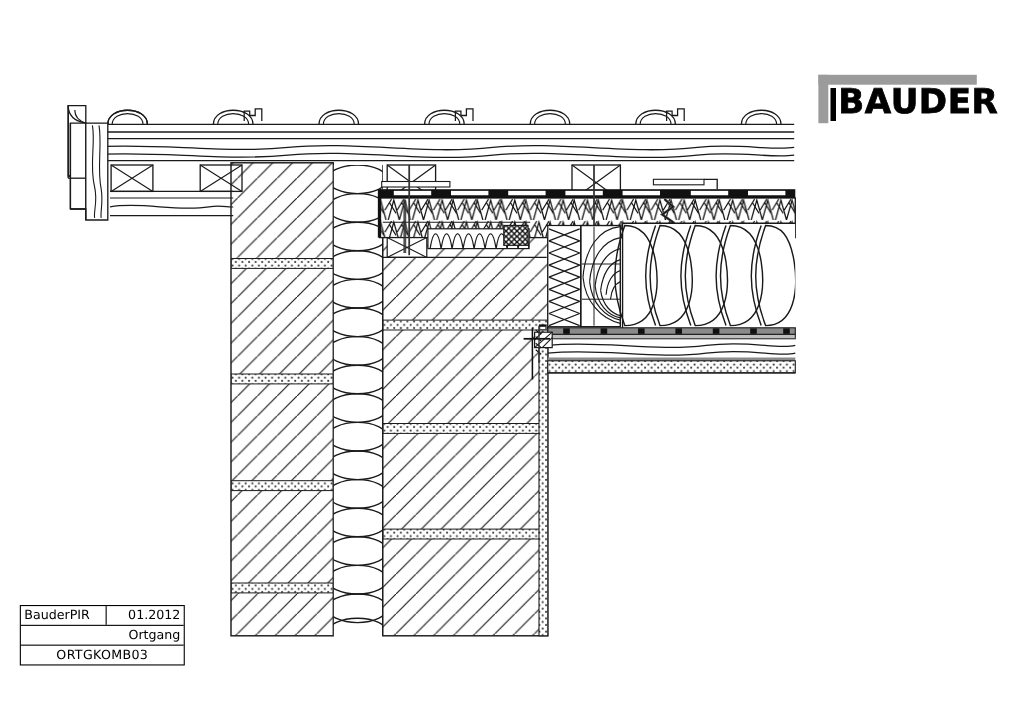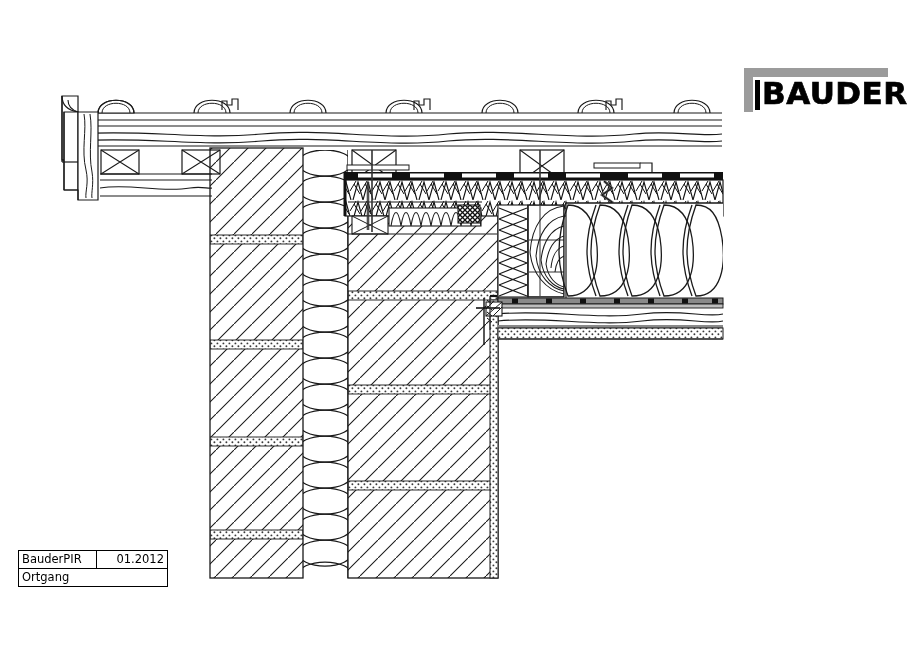--- a/index.html
+++ b/index.html
@@ -20,21 +20,21 @@
 
   
   #titleblock{position:absolute;left:18px;top:550px;width:148px;
               border:1.6px solid #000;background:#fff;}
   #titleblock .row{display:flex;border-bottom:1.4px solid #000;gap:16px;}
   #titleblock .row:last-child{border-bottom:none;}
   #titleblock .cell{font-family:"DejaVu Sans",sans-serif;font-size:11.5px;
                     color:#000;padding:1px 3px 2px 3px;white-space:nowrap;}
   #titleblock .c1{width:78px;border-right:1.4px solid #000;}
   #titleblock .c2{width:auto;flex:1;text-align:left;}
-  #titleblock .full{width:100%;text-align:left;}
+  #titleblock .full{width:100%;text-align:right;}
   #titleblock .code{width:100%;text-align:center;letter-spacing:0.3px;}
 </style>
 </head>
 <body>
 
 <div id="stage">
 
   <svg class="draw" viewBox="0 0 920 650">
     <defs>
 
@@ -353,15 +353,18 @@
   </div>
 
   <div id="titleblock">
     <div class="row">
       <div class="cell c1">BauderPIR</div>
       <div class="cell c2">01.2012</div>
     </div>
     <div class="row">
       <div class="cell full">Ortgang</div>
     </div>
+    <div class="row">
+      <div class="cell code">ORTGKOMB03</div>
+    </div>
   </div>
 
 </div>
 
 </body></html>

